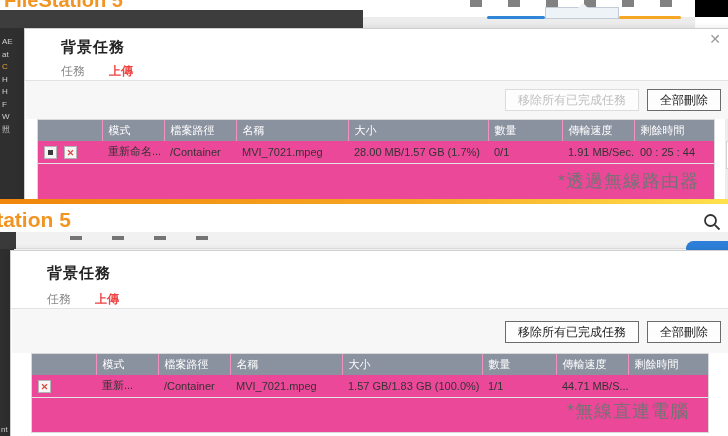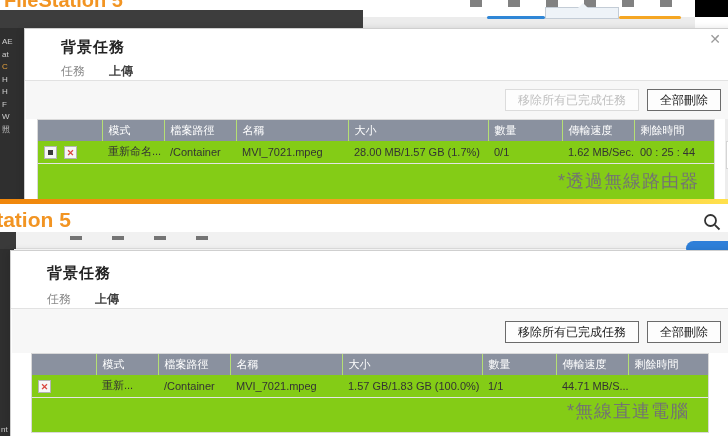--- a/index.html
+++ b/index.html
@@ -36,33 +36,33 @@
   #dlg1 { top:28px; left:24px; width:712px; height:180px; }
   #dlg2 { top:46px; left:10px; width:726px; height:190px; }
 
   .dlg-title { position:absolute; left:36px; font-size:15px; font-weight:bold; color:#222; letter-spacing:1px; }
   #dlg1 .dlg-title { top:9px; } #dlg2 .dlg-title { top:13px; }
   .dlg-close { position:absolute; right:14px; top:2px; color:#9a9a9a; font-size:14px; cursor:pointer; }
 
   .tabs { position:absolute; left:36px; display:flex; gap:24px; font-size:12px; }
   #dlg1 .tabs { top:34px; } #dlg2 .tabs { top:40px; }
   .tab { color:#8a8a8a; padding-bottom:3px; cursor:pointer; }
-  .tab.active { color:#404040; font-weight:bold; border-bottom:2px solid #222; }
+  .tab.active { color:#ef4444; font-weight:bold; border-bottom:2px solid #222; }
   .tabline { position:absolute; left:0; right:0; height:1px; background:#e2e2e2; }
   #dlg1 .tabline { top:51px; } #dlg2 .tabline { top:57px; }
 
   .band { position:absolute; left:1px; right:1px; background:#f7f7f7; }
   #dlg1 .band { top:52px; height:38px; } #dlg2 .band { top:58px; height:44px; }
   .btn-row { position:absolute; right:14px; display:flex; gap:8px; }
   #dlg1 .btn-row { top:60px; } #dlg2 .btn-row { top:70px; }
   .btn { font-size:12px; background:#fdfdfd; padding:2px 12px; line-height:16px; white-space:nowrap; cursor:pointer; }
   .btn.enabled { border:1px solid #6b6b6b; color:#222; }
   .btn.disabled { border:1px solid #dcdcdc; color:#c0c0c0; cursor:default; }
 
-  .table-wrap { position:absolute; border:1px solid #d9d9d9; background:#84cc16; }
+  .table-wrap { position:absolute; border:1px solid #d9d9d9; background:#ec4899; }
   #dlg1 .table-wrap { top:90px; left:12px; width:678px; height:88px; }
   #dlg2 .table-wrap { top:102px; left:20px; width:678px; height:80px; }
 
   table.task { border-collapse:collapse; table-layout:fixed; width:676px; font-size:11px; }
   table.task th { background:#8a919f; color:#fff; font-weight:normal; text-align:left; height:21px; padding:0 6px; border-left:1px solid rgba(255,255,255,.4); overflow:hidden; white-space:nowrap; }
   table.task th:first-child { border-left:none; }
   table.task td { height:22px; padding:0 6px; border-bottom:1px solid #e4e4e4; overflow:hidden; white-space:nowrap; color:#333; }
   .green td { color:#2b9e4a; }
   td.actions { text-align:left; }
   .mini-btn { display:inline-block; width:13px; height:13px; border:1px solid #b5b5b5; background:#f6f6f6; vertical-align:middle; text-align:center; line-height:11px; margin-right:4px; cursor:pointer; }
@@ -163,21 +163,21 @@
             <tr class="green">
               <td class="actions">
                 <span class="mini-btn"><span class="stop-glyph"></span></span>
                 <span class="mini-btn"><span class="x-glyph">✕</span></span>
               </td>
               <td>重新命名...</td>
               <td>/Container</td>
               <td>MVI_7021.mpeg</td>
               <td>28.00 MB/1.57 GB (1.7%)</td>
               <td>0/1</td>
-              <td>1.62 MB/Sec.</td>
+              <td>1.91 MB/Sec.</td>
               <td>00 : 25 : 44</td>
             </tr>
           </tbody>
         </table>
       </div>
       <div class="caption">*透過無線路由器</div>
       <div class="scrollstrip">
           <span class="thumb"></span>
         </div>
     </div>

